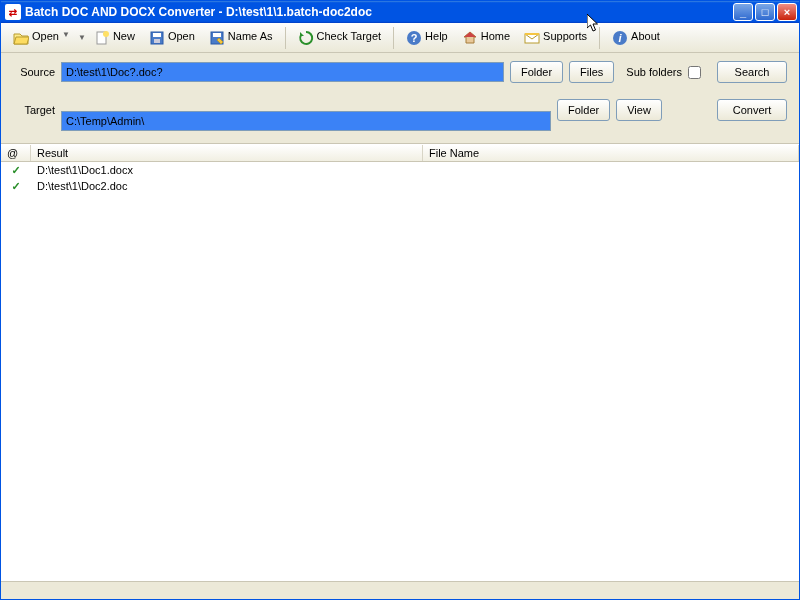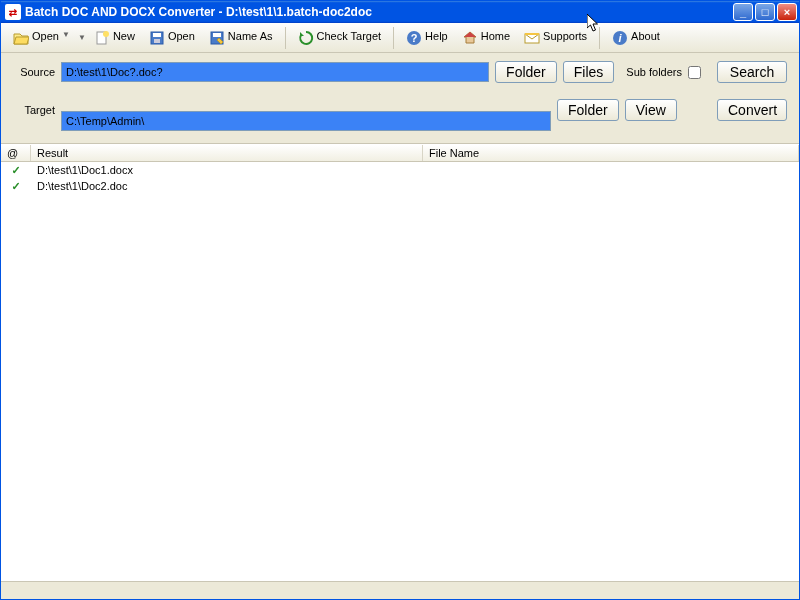--- a/index.html
+++ b/index.html
@@ -13,21 +13,21 @@
 .winbtn.close { background: linear-gradient(to bottom, #f08f85, #c9220b); }
 .toolbar { height: 30px; background: linear-gradient(to bottom, #fefefe 0%, #f3f2ea 50%, #ece9d8 100%); border-bottom: 1px solid #cac6b4; display: flex; align-items: center; padding: 0 6px; gap: 2px; }
 .tbtn { display: flex; align-items: flex-start; gap: 3px; padding: 2px 5px; border: 1px solid transparent; border-radius: 3px; cursor: pointer; }
 .ticon2 { width: 16px; height: 16px; display: inline-flex; align-items: center; justify-content: center; font-size: 12px; }
 .sep { width: 1px; height: 22px; background: #cac6b4; margin: 0 4px; }
 .drop { width: 8px; font-size: 8px; color: #666; }
 .form { padding: 8px 12px 6px 12px; background: #ece9d8; }
 .row { display: flex; align-items: center; margin-bottom: 6px; gap: 6px; }
 .row label { width: 42px; text-align: right; }
 .txt { border: 1px solid #7f9db9; background: #3b82f6; height: 20px; padding: 0 4px; font-family: inherit; font-size: 11px; }
-.btn { border: 1px solid #7f9db9; background: linear-gradient(to bottom, #fff, #ece9d8); height: 22px; padding: 0 10px; border-radius: 3px; cursor: pointer; font-family: inherit; font-size: 14px; }
+.btn { border: 1px solid #7f9db9; background: linear-gradient(to bottom, #fff, #ece9d8); height: 22px; padding: 0 10px; border-radius: 3px; cursor: pointer; font-family: inherit; font-size: 11px; }
 .btn.wide { width: 70px; }
 .chk { width: 13px; height: 13px; }
 .listhdr { display: flex; background: linear-gradient(to bottom, #fff, #f1efe2); border-top: 1px solid #fff; border-bottom: 1px solid #cac6b4; height: 18px; align-items: center; }
 .listhdr .col { padding: 0 6px; border-right: 1px solid #d8d5c6; height: 100%; display: flex; align-items: center; cursor: pointer; }
 .list { flex: 1; background: #fff; border-top: 1px solid #cac6b4; overflow: auto; }
 .lrow { display: flex; height: 16px; align-items: center; }
 .lrow .col { padding: 0 6px; white-space: nowrap; }
 .check { color: #2a8f2a; font-weight: bold; }
 .col0 { width: 30px; text-align: center; }
 .col1 { width: 376px; }

